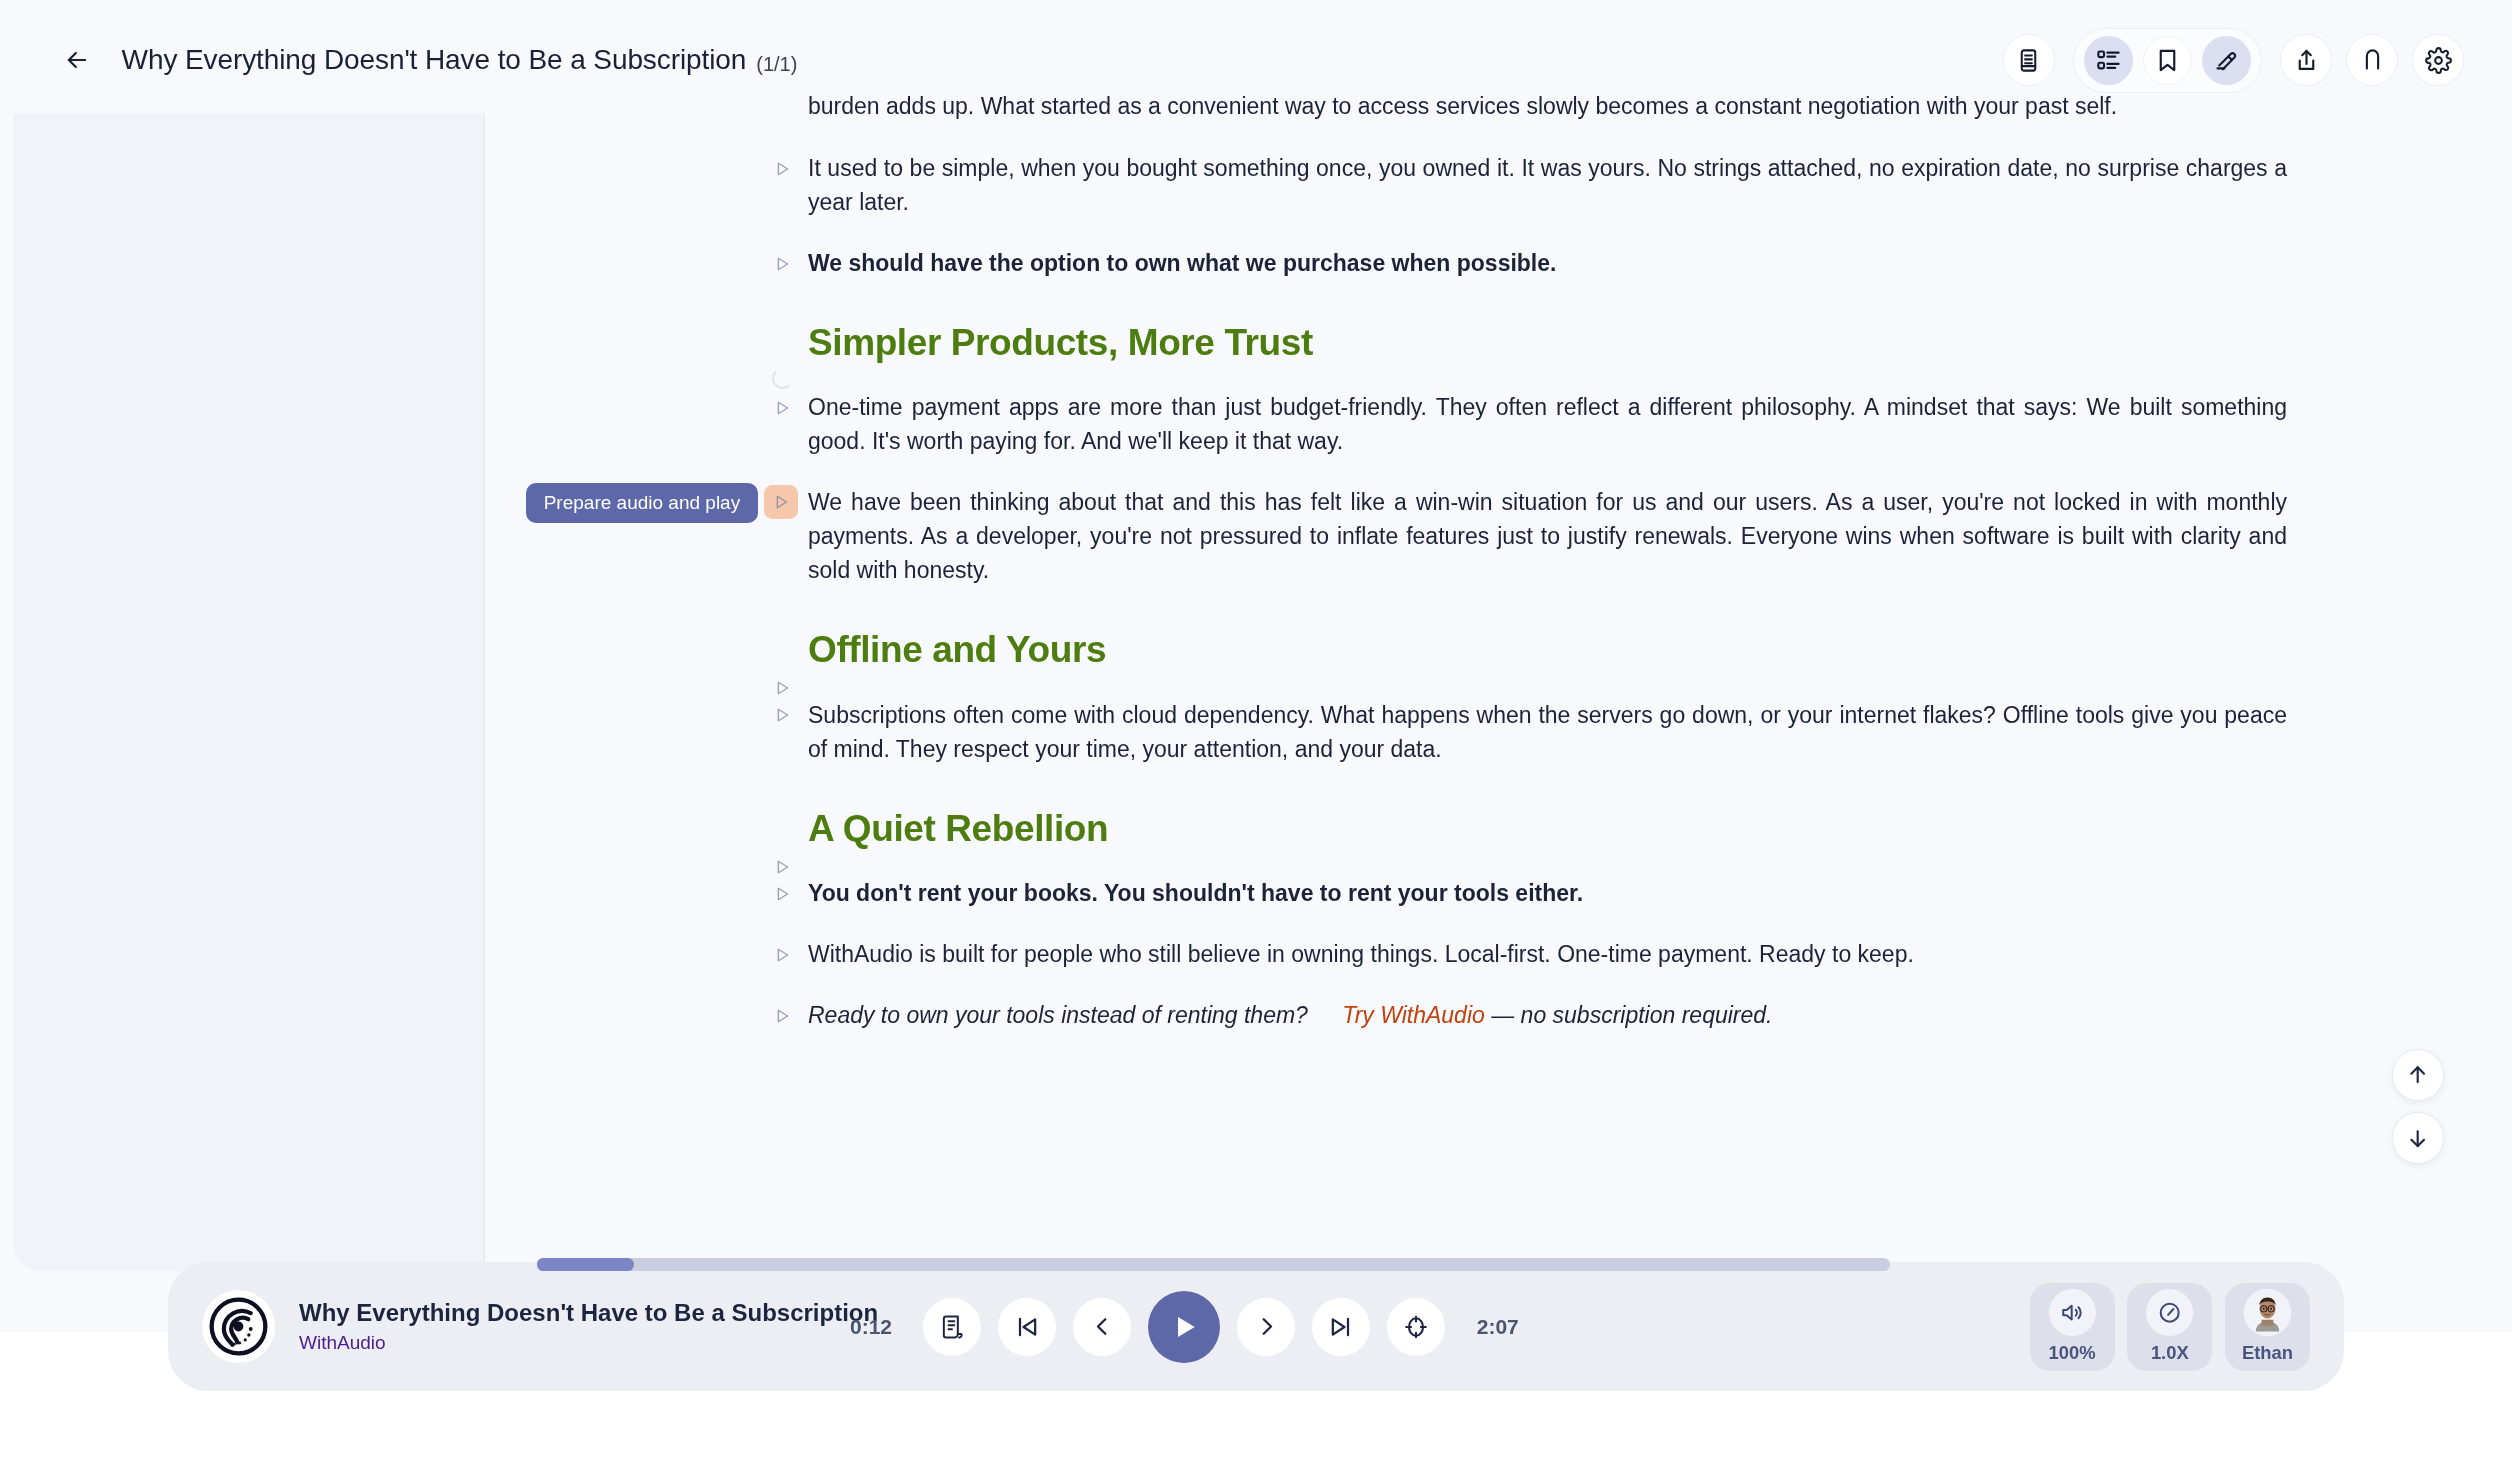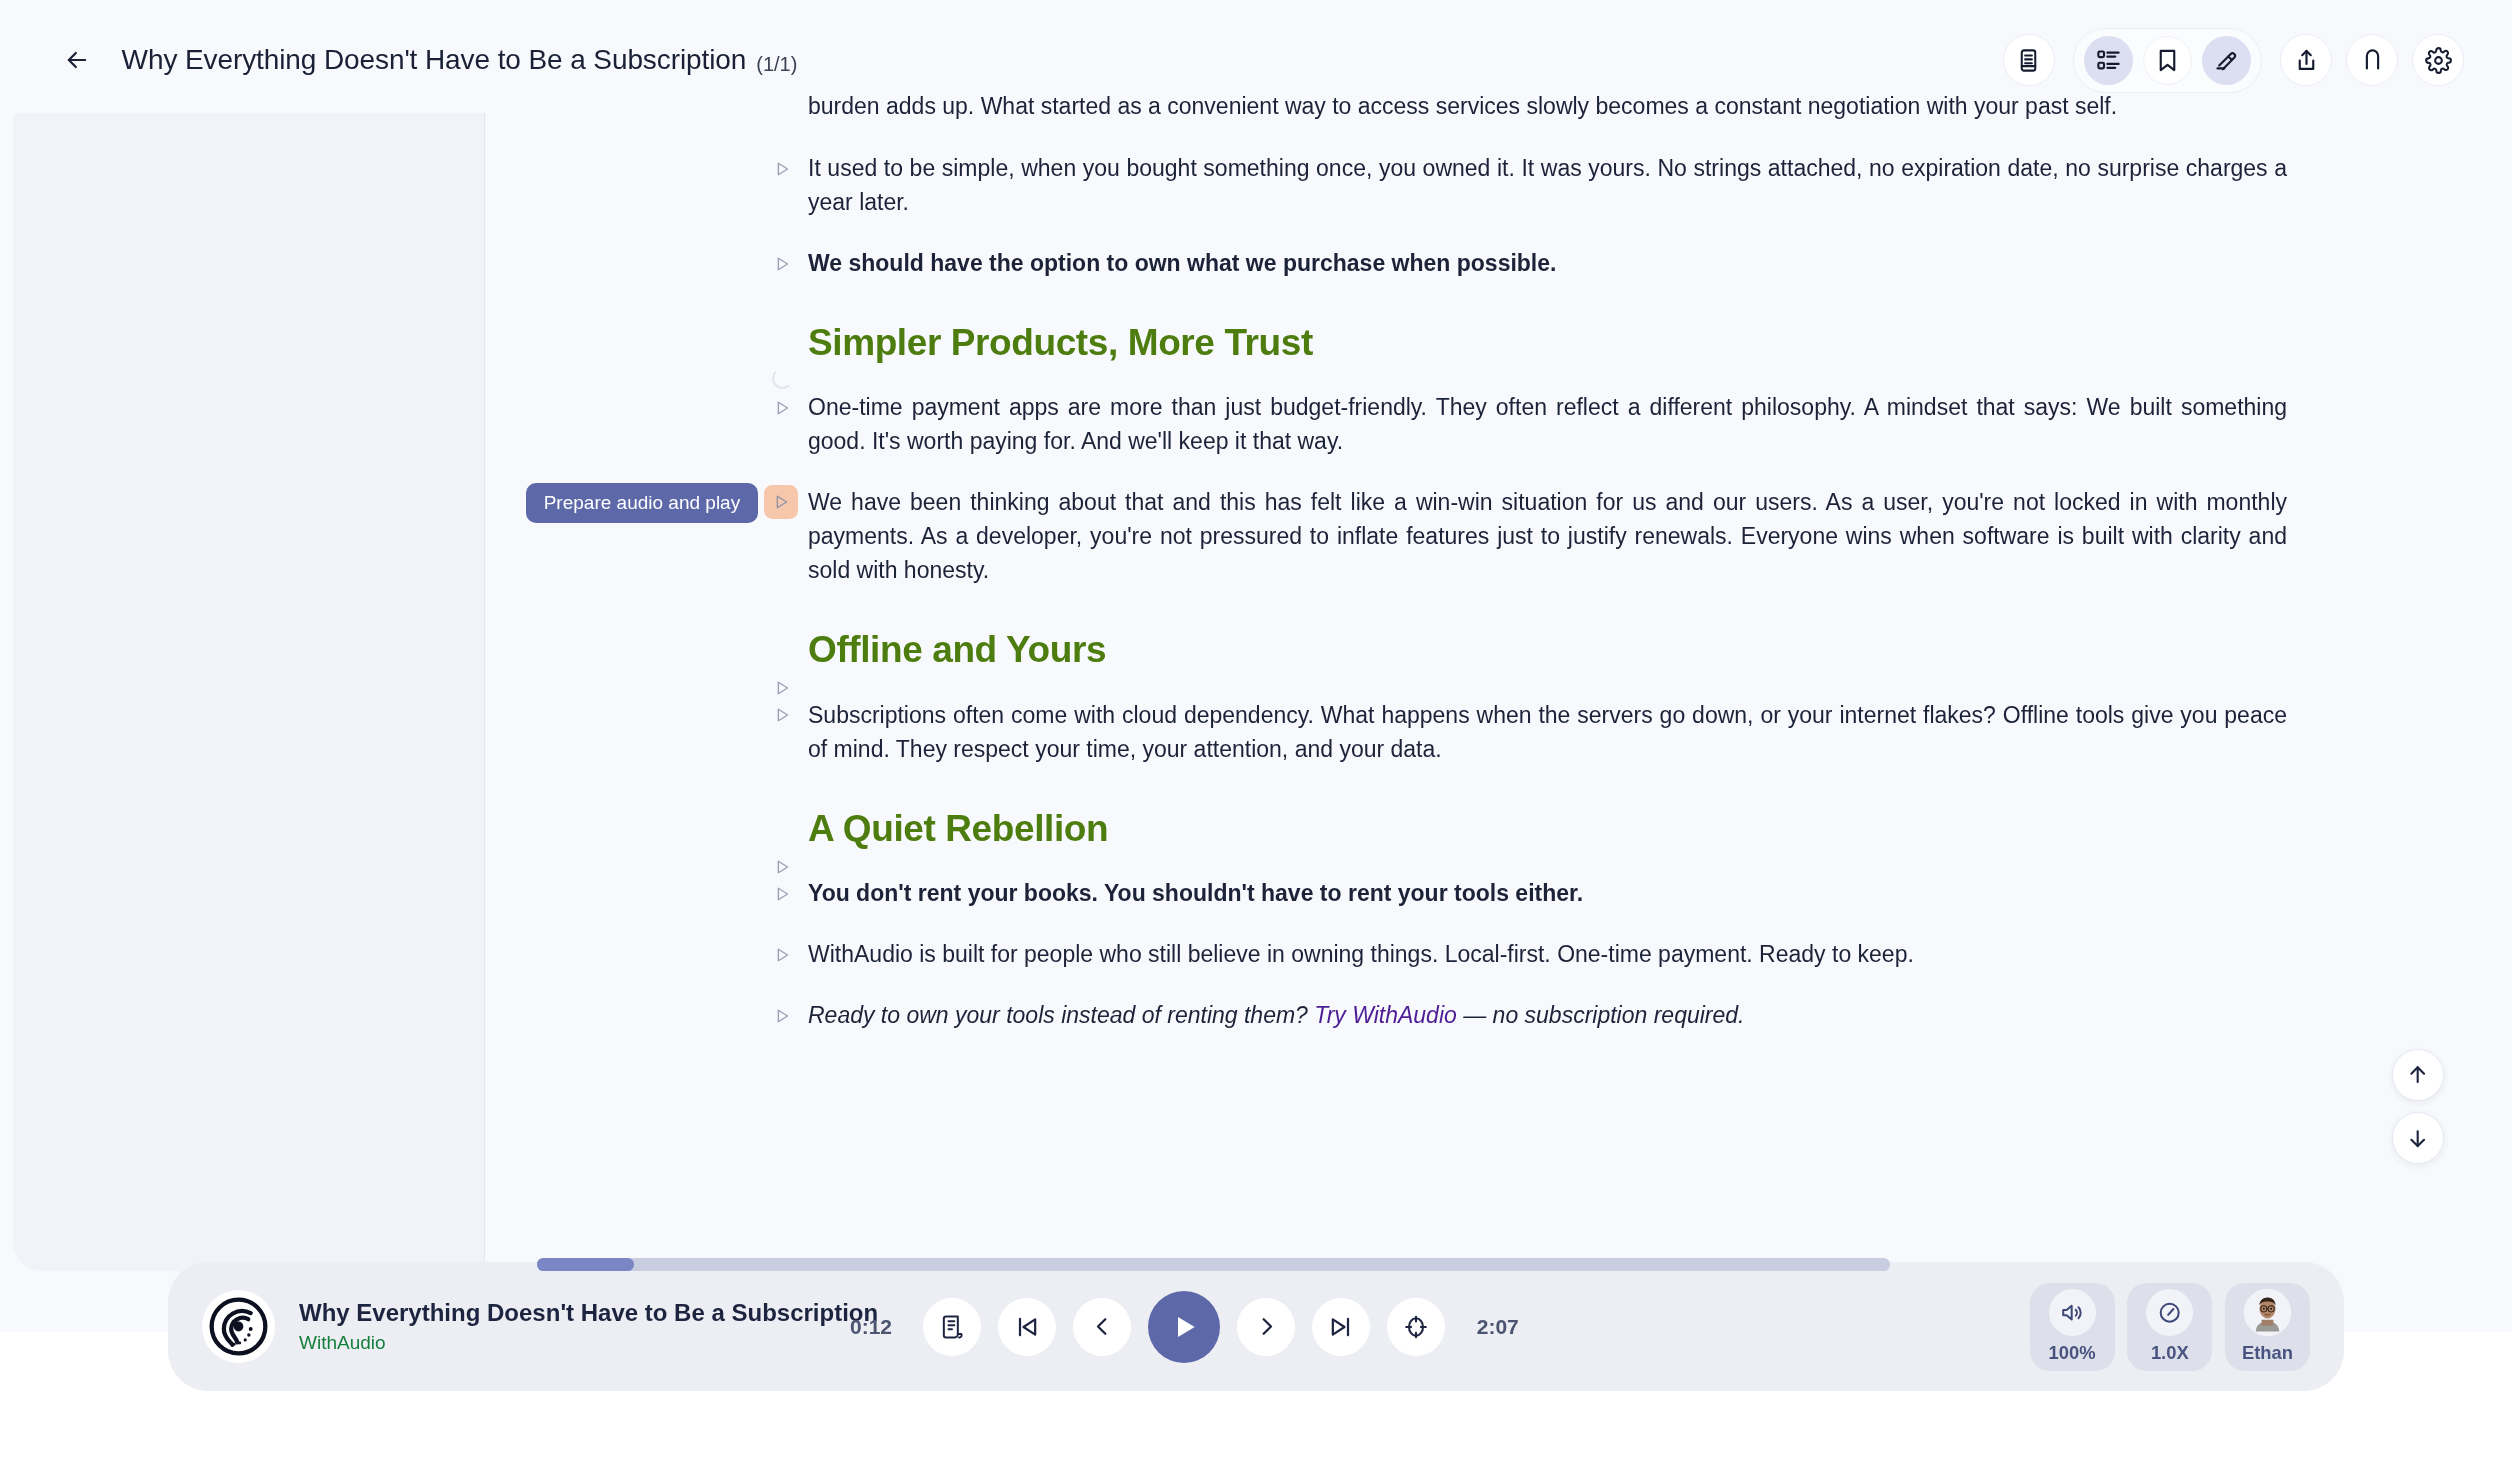--- a/index.html
+++ b/index.html
@@ -157,23 +157,24 @@
     font-size: 37px;
     line-height: 45px;
     font-weight: bold;
     color: #4d7c0f;
     letter-spacing: -0.4px;
     margin-top: 40px;
     margin-bottom: 25.4px;
   }
 
   a.inline-link {
-    color: #4c1d95;
+    color: #c2410c;
     text-decoration: none;
     font-style: italic;
+    margin-left: 28px;
   }
 
   
   #prepare-tip {
     position: absolute;
     left: -282px;
     top: -2.8px;
     background: #5d68a8;
     color: #ffffff;
     font-size: 19px;
@@ -255,21 +256,21 @@
 
   #meta-text { margin-left: 24px; }
   #track-title {
     font-size: 24px;
     font-weight: bold;
     color: #1d2440;
     white-space: nowrap;
   }
   #track-sub {
     font-size: 19px;
-    color: #15803d;
+    color: #4c1d95;
     margin-top: 5px;
   }
 
   #time-cur, #time-total {
     font-size: 21px;
     color: #4b5470;
     font-weight: bold;
     width: 68px;
     text-align: center;
     flex: 0 0 auto;

